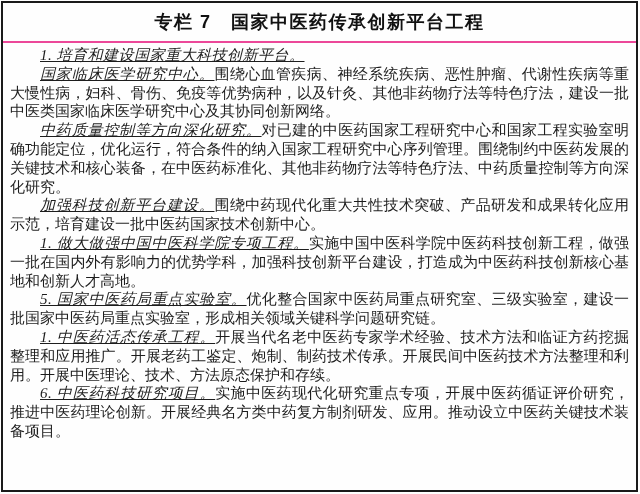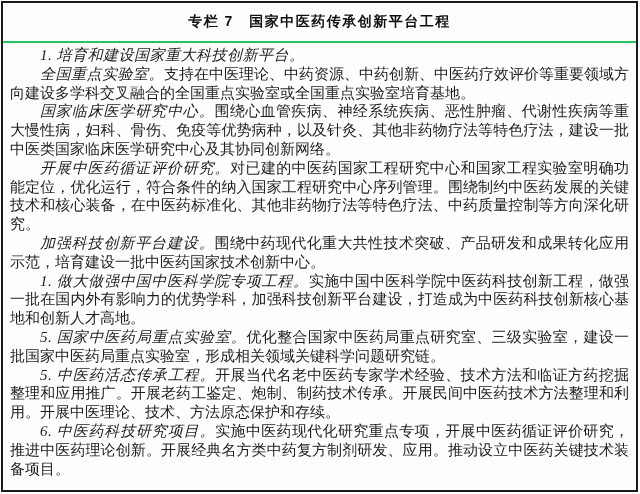--- a/index.html
+++ b/index.html
@@ -16,74 +16,74 @@
   }
   .column-box {
     position: absolute;
     top: 1px; left: 1px; right: 2px; bottom: 2px;
     border: 2px solid #1a1a1a;
     box-sizing: border-box;
     background: #fefefe;
   }
   .column-title {
     height: 38px;
-    border-bottom: 2px solid #22c55e;
+    border-bottom: 2px solid #ec4899;
     display: flex;
     align-items: center;
     justify-content: center;
     font-family: "Liberation Sans", "DejaVu Sans", sans-serif;
     font-weight: bold;
-    font-size: 14px;
+    font-size: 18px;
     letter-spacing: 1.5px;
     color: #111111;
   }
   .column-body {
     padding: 3px 7px 0 7px;
     font-family: "Liberation Serif", "DejaVu Serif", serif;
     font-size: 15px;
     line-height: 18.8px;
     color: #1d1d1d;
     text-align: justify;
   }
   .column-body p {
     margin: 0;
     text-indent: 2em;
   }
   .lead {
     font-style: italic; 
     letter-spacing: 0.5px;
+    text-decoration: underline;
   }
   .bodytext {
     font-style: normal;
   }
 </style>
 </head>
 <body>
 
 <div class="page">
   <div class="column-box">
 
     <div class="column-title">专栏 7　国家中医药传承创新平台工程</div>
 
     <div class="column-body">
 
       <p><span class="lead">1. 培育和建设国家重大科技创新平台。</span><span class="bodytext"></span></p>
 
-      <p><span class="lead">全国重点实验室。</span><span class="bodytext">支持在中医理论、中药资源、中药创新、中医药疗效评价等重要领域方向建设多学科交叉融合的全国重点实验室或全国重点实验室培育基地。</span></p>
 
       <p><span class="lead">国家临床医学研究中心。</span><span class="bodytext">围绕心血管疾病、神经系统疾病、恶性肿瘤、代谢性疾病等重大慢性病，妇科、骨伤、免疫等优势病种，以及针灸、其他非药物疗法等特色疗法，建设一批中医类国家临床医学研究中心及其协同创新网络。</span></p>
 
-      <p><span class="lead">开展中医药循证评价研究。</span><span class="bodytext">对已建的中医药国家工程研究中心和国家工程实验室明确功能定位，优化运行，符合条件的纳入国家工程研究中心序列管理。围绕制约中医药发展的关键技术和核心装备，在中医药标准化、其他非药物疗法等特色疗法、中药质量控制等方向深化研究。</span></p>
+      <p><span class="lead">中药质量控制等方向深化研究。</span><span class="bodytext">对已建的中医药国家工程研究中心和国家工程实验室明确功能定位，优化运行，符合条件的纳入国家工程研究中心序列管理。围绕制约中医药发展的关键技术和核心装备，在中医药标准化、其他非药物疗法等特色疗法、中药质量控制等方向深化研究。</span></p>
 
       <p><span class="lead">加强科技创新平台建设。</span><span class="bodytext">围绕中药现代化重大共性技术突破、产品研发和成果转化应用示范，培育建设一批中医药国家技术创新中心。</span></p>
 
 
       <p><span class="lead">1. 做大做强中国中医科学院专项工程。</span><span class="bodytext">实施中国中医科学院中医药科技创新工程，做强一批在国内外有影响力的优势学科，加强科技创新平台建设，打造成为中医药科技创新核心基地和创新人才高地。</span></p>
 
       <p><span class="lead">5. 国家中医药局重点实验室。</span><span class="bodytext">优化整合国家中医药局重点研究室、三级实验室，建设一批国家中医药局重点实验室，形成相关领域关键科学问题研究链。</span></p>
 
-      <p><span class="lead">5. 中医药活态传承工程。</span><span class="bodytext">开展当代名老中医药专家学术经验、技术方法和临证方药挖掘整理和应用推广。开展老药工鉴定、炮制、制药技术传承。开展民间中医药技术方法整理和利用。开展中医理论、技术、方法原态保护和存续。</span></p>
+      <p><span class="lead">1. 中医药活态传承工程。</span><span class="bodytext">开展当代名老中医药专家学术经验、技术方法和临证方药挖掘整理和应用推广。开展老药工鉴定、炮制、制药技术传承。开展民间中医药技术方法整理和利用。开展中医理论、技术、方法原态保护和存续。</span></p>
 
       <p><span class="lead">6. 中医药科技研究项目。</span><span class="bodytext">实施中医药现代化研究重点专项，开展中医药循证评价研究，推进中医药理论创新。开展经典名方类中药复方制剂研发、应用。推动设立中医药关键技术装备项目。</span></p>
 
     </div>
   </div>
 </div>
 
 </body></html>

